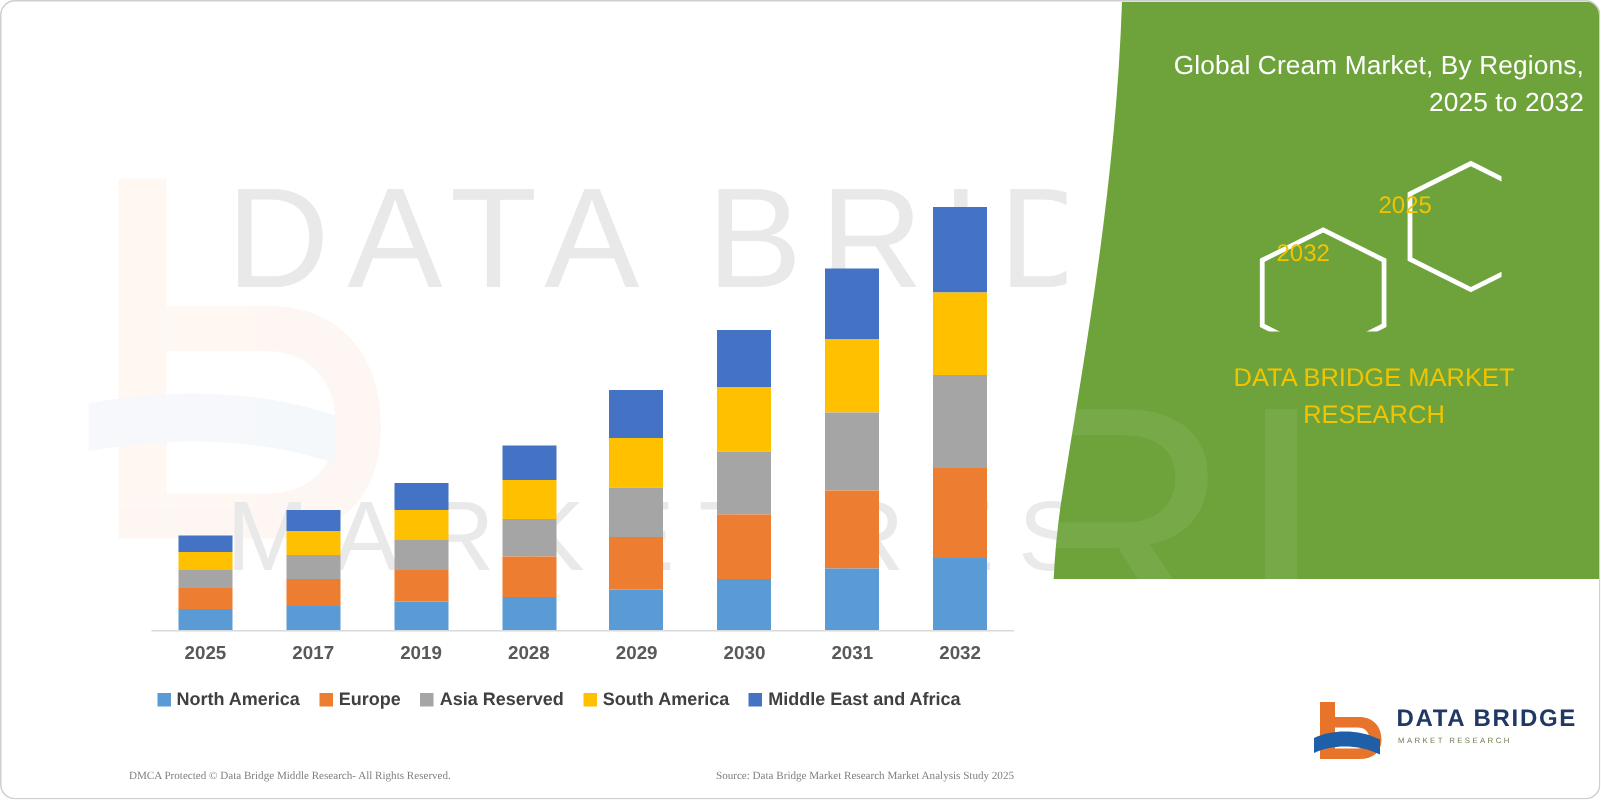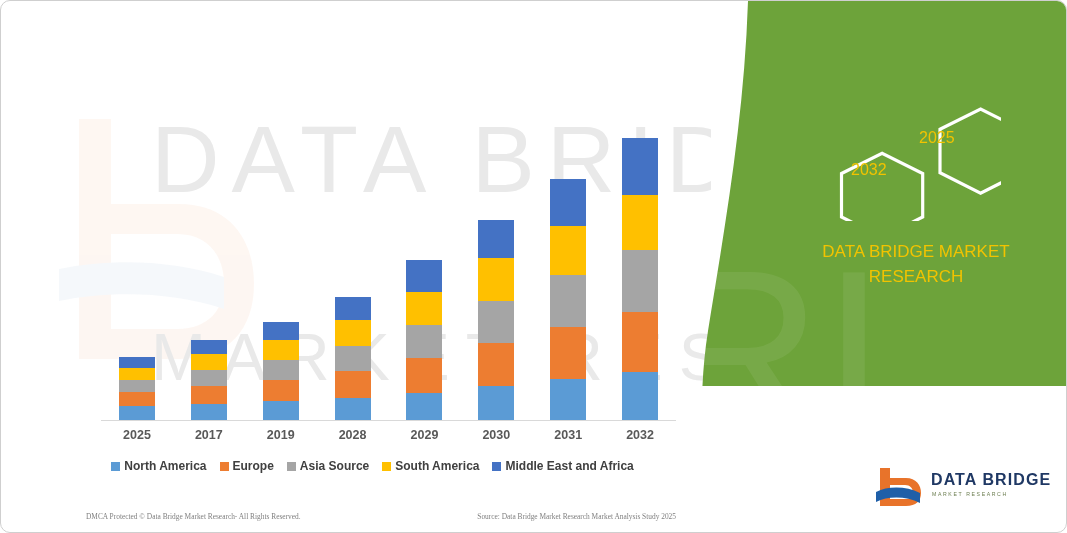--- a/index.html
+++ b/index.html
@@ -232,48 +232,49 @@
         <div class="legend-item">
           <span class="legend-swatch" style="background: rgb(91, 155, 213);"></span>
           <span class="legend-label">North America</span>
         </div>
         <div class="legend-item">
           <span class="legend-swatch" style="background: rgb(237, 125, 49);"></span>
           <span class="legend-label">Europe</span>
         </div>
         <div class="legend-item">
           <span class="legend-swatch" style="background: rgb(165, 165, 165);"></span>
-          <span class="legend-label">Asia Source</span>
+          <span class="legend-label">Asia Reserved</span>
         </div>
         <div class="legend-item">
           <span class="legend-swatch" style="background: rgb(255, 192, 0);"></span>
           <span class="legend-label">South America</span>
         </div>
         <div class="legend-item">
           <span class="legend-swatch" style="background: rgb(68, 114, 196);"></span>
           <span class="legend-label">Middle East and Africa</span>
         </div>
       </div>
 
     <div class="footer">
-      <div class="footer-text">DMCA Protected © Data Bridge Market Research- All Rights Reserved.</div>
+      <div class="footer-text">DMCA Protected © Data Bridge Middle Research- All Rights Reserved.</div>
       <div class="footer-text">Source: Data Bridge Market Research  Market Analysis Study 2025</div>
     </div>
 
     <div class="green-panel">
       <svg width="380" height="533" viewBox="0 0 380 533">
         <path d="M62 0 L380 0 L380 533 L26 533
                  C26 533 6 430 22 330
                  C38 230 58 120 62 0 Z" fill="#6DA33A"></path>
         <g opacity="0.07" fill="#ffffff">
           <text x="-30" y="430" font-family="Liberation Sans, sans-serif" font-size="230" font-weight="400">RI</text>
         </g>
       </svg>
     </div>
 
+    <div class="gp-title">Global Cream Market, By Regions, 2025 to 2032</div>
 
     <div class="hex-wrap">
       <svg width="180" height="120" viewBox="0 0 180 120">
         <polygon points="60,14 88,0 116,14 116,44 88,58 60,44" transform="translate(32,8) scale(1.45)" fill="none" stroke="#ffffff" stroke-width="2.2"></polygon>
         <polygon points="10,50 38,36 66,50 66,80 38,94 10,80" transform="translate(6,0) scale(1.45)" fill="none" stroke="#ffffff" stroke-width="2.2"></polygon>
       </svg>
       <div class="hex-label hex-2025">2025</div>
       <div class="hex-label hex-2032">2032</div>
     </div>
 

